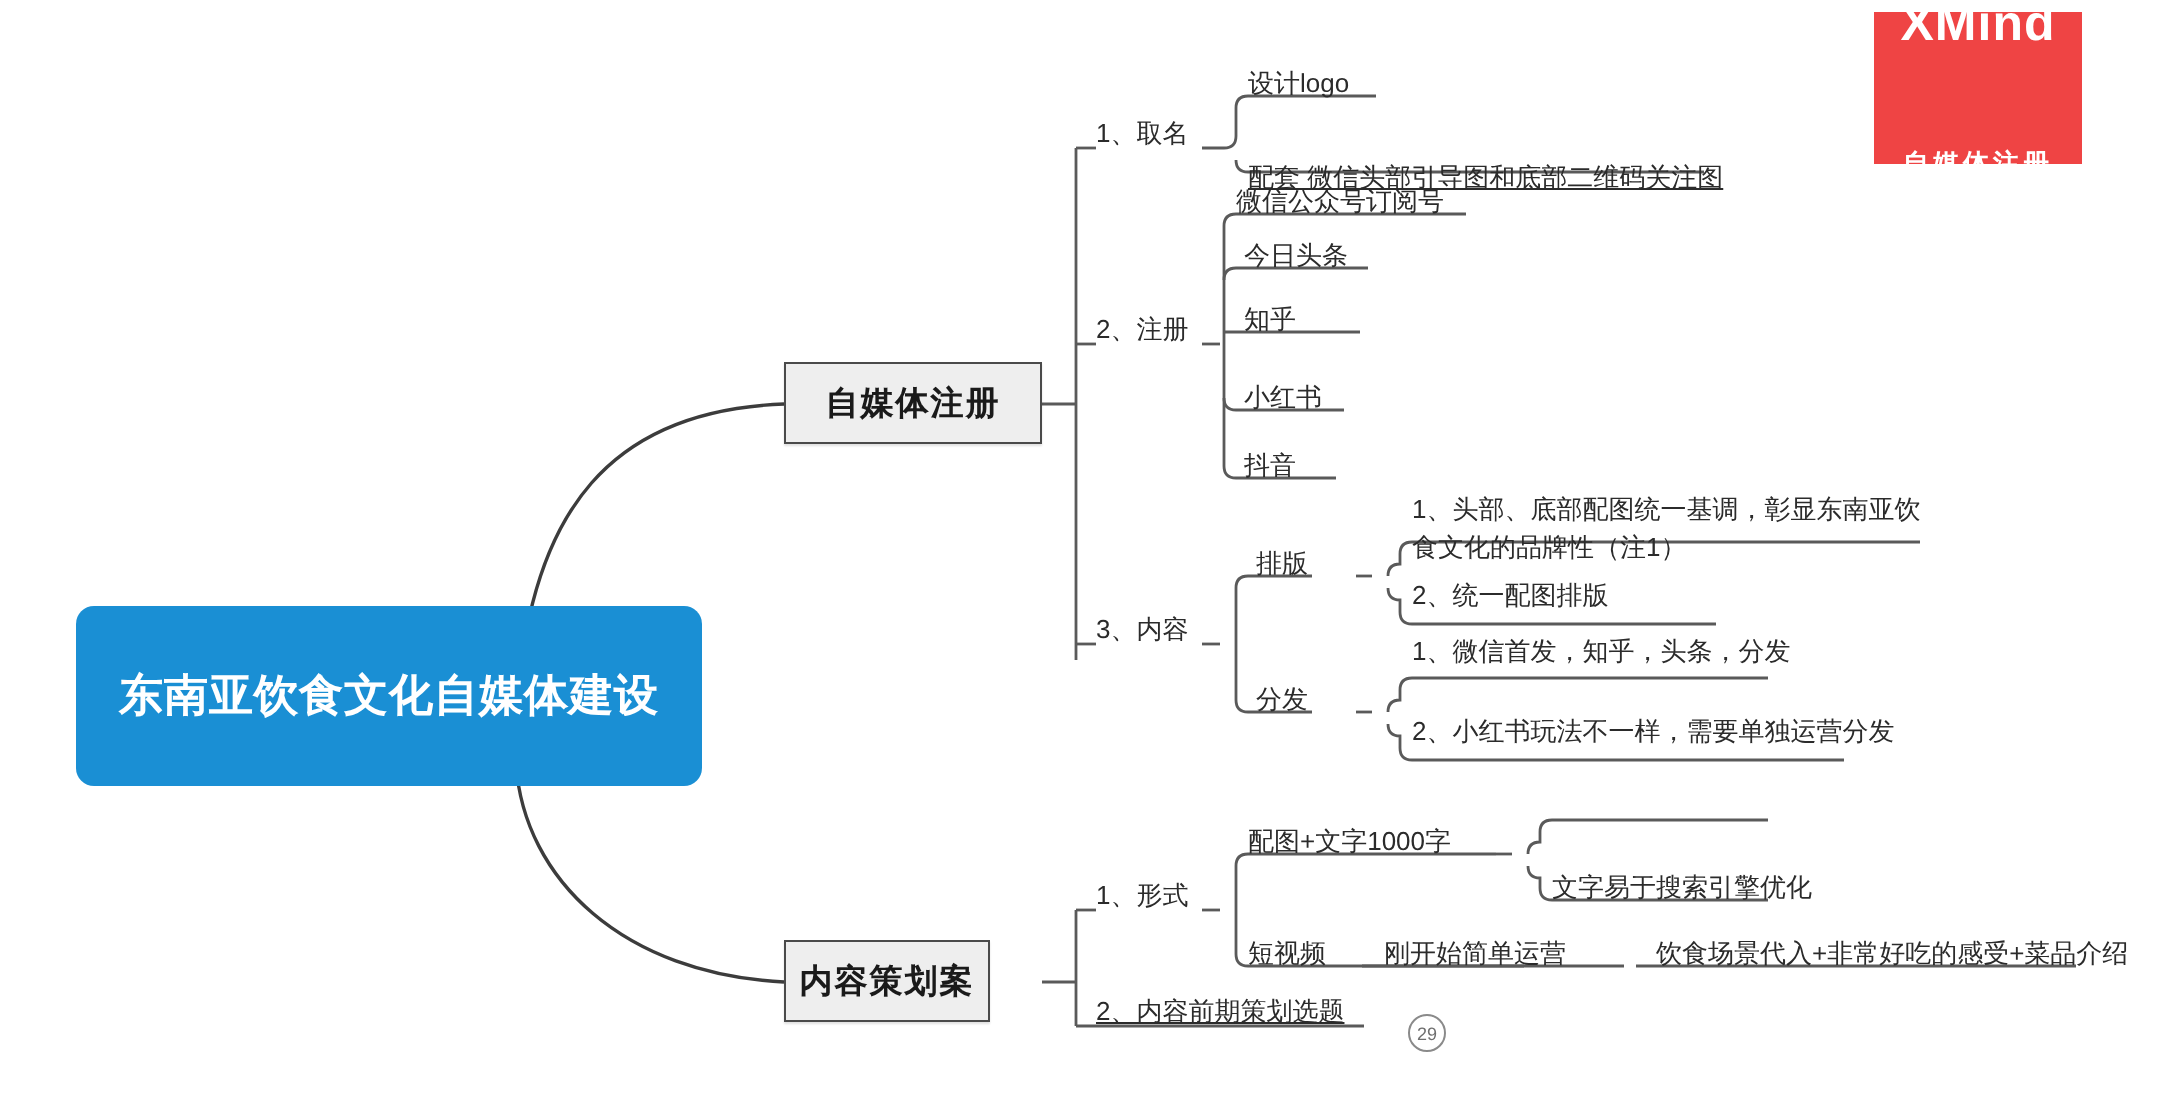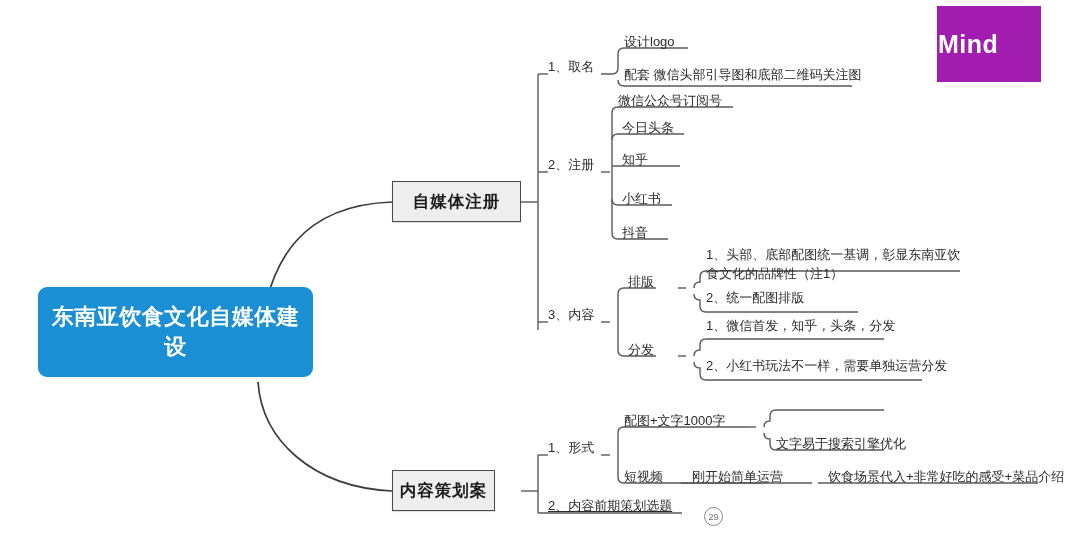--- a/index.html
+++ b/index.html
@@ -50,22 +50,22 @@
     font-size:13px;
     line-height:1.45;
     white-space:nowrap;
   }
   .topic.wrap{white-space:normal;}
   .topic.lbl{font-size:13px;}
 
   
   .watermark{
     position:absolute;
-    background:#a21caf;
-    display:flex;flex-direction:row;
+    background:#ef4444;
+    display:flex;flex-direction:column;
     align-items:center;justify-content:center;
     color:#ffffff;
     gap:44px;
   }
   .wm-brand{font-size:25px;font-weight:bold;letter-spacing:.5px;line-height:1;}
   .wm-sub{font-size:13px;font-weight:bold;letter-spacing:2px;margin-top:6px;line-height:1;}
 
   
   .badge{
     position:absolute;
@@ -138,21 +138,21 @@
 
       <path d="M748,427 L756,427"></path>
       <path d="M764,427 Q764,421 770,421 L770,416 Q770,410 776,410 L884,410"></path>
       <path d="M764,433 Q764,439 770,439 L770,444 Q770,450 776,450 L884,450"></path>
 
       <path d="M681,483 L812,483"></path>
       <path d="M818,483 L1038,483"></path>
     </g>
   </svg>
 
-  <div class="central" style="left:38px;top:287px;width:275px;height:90px;background:#1a8fd4;">
+  <div class="central" style="left:38px;top:303px;width:313px;height:90px;background:#1a8fd4;">
     <span>东南亚饮食文化自媒体建设</span>
   </div>
 
   <div class="branch" style="left:392px;top:181px;width:129px;height:41px;">
     <span>自媒体注册</span>
   </div>
 
   <div class="branch" style="left:392px;top:470px;width:103px;height:41px;">
     <span>内容策划案</span>
   </div>
@@ -166,21 +166,21 @@
   </div>
 
   <div class="topic lbl" style="left:548px;top:306px;">
     <span>3、内容</span>
   </div>
 
   <div class="topic" style="left:624px;top:33px;">
     <span>设计logo</span>
   </div>
 
-  <div class="topic" style="left:624px;top:66px;">
+  <div class="topic" style="left:624px;top:80px;text-decoration:underline;">
     <span>配套 微信头部引导图和底部二维码关注图</span>
   </div>
 
   <div class="topic" style="left:618px;top:92px;">
     <span>微信公众号订阅号</span>
   </div>
 
   <div class="topic" style="left:622px;top:119px;">
     <span>今日头条</span>
   </div>

